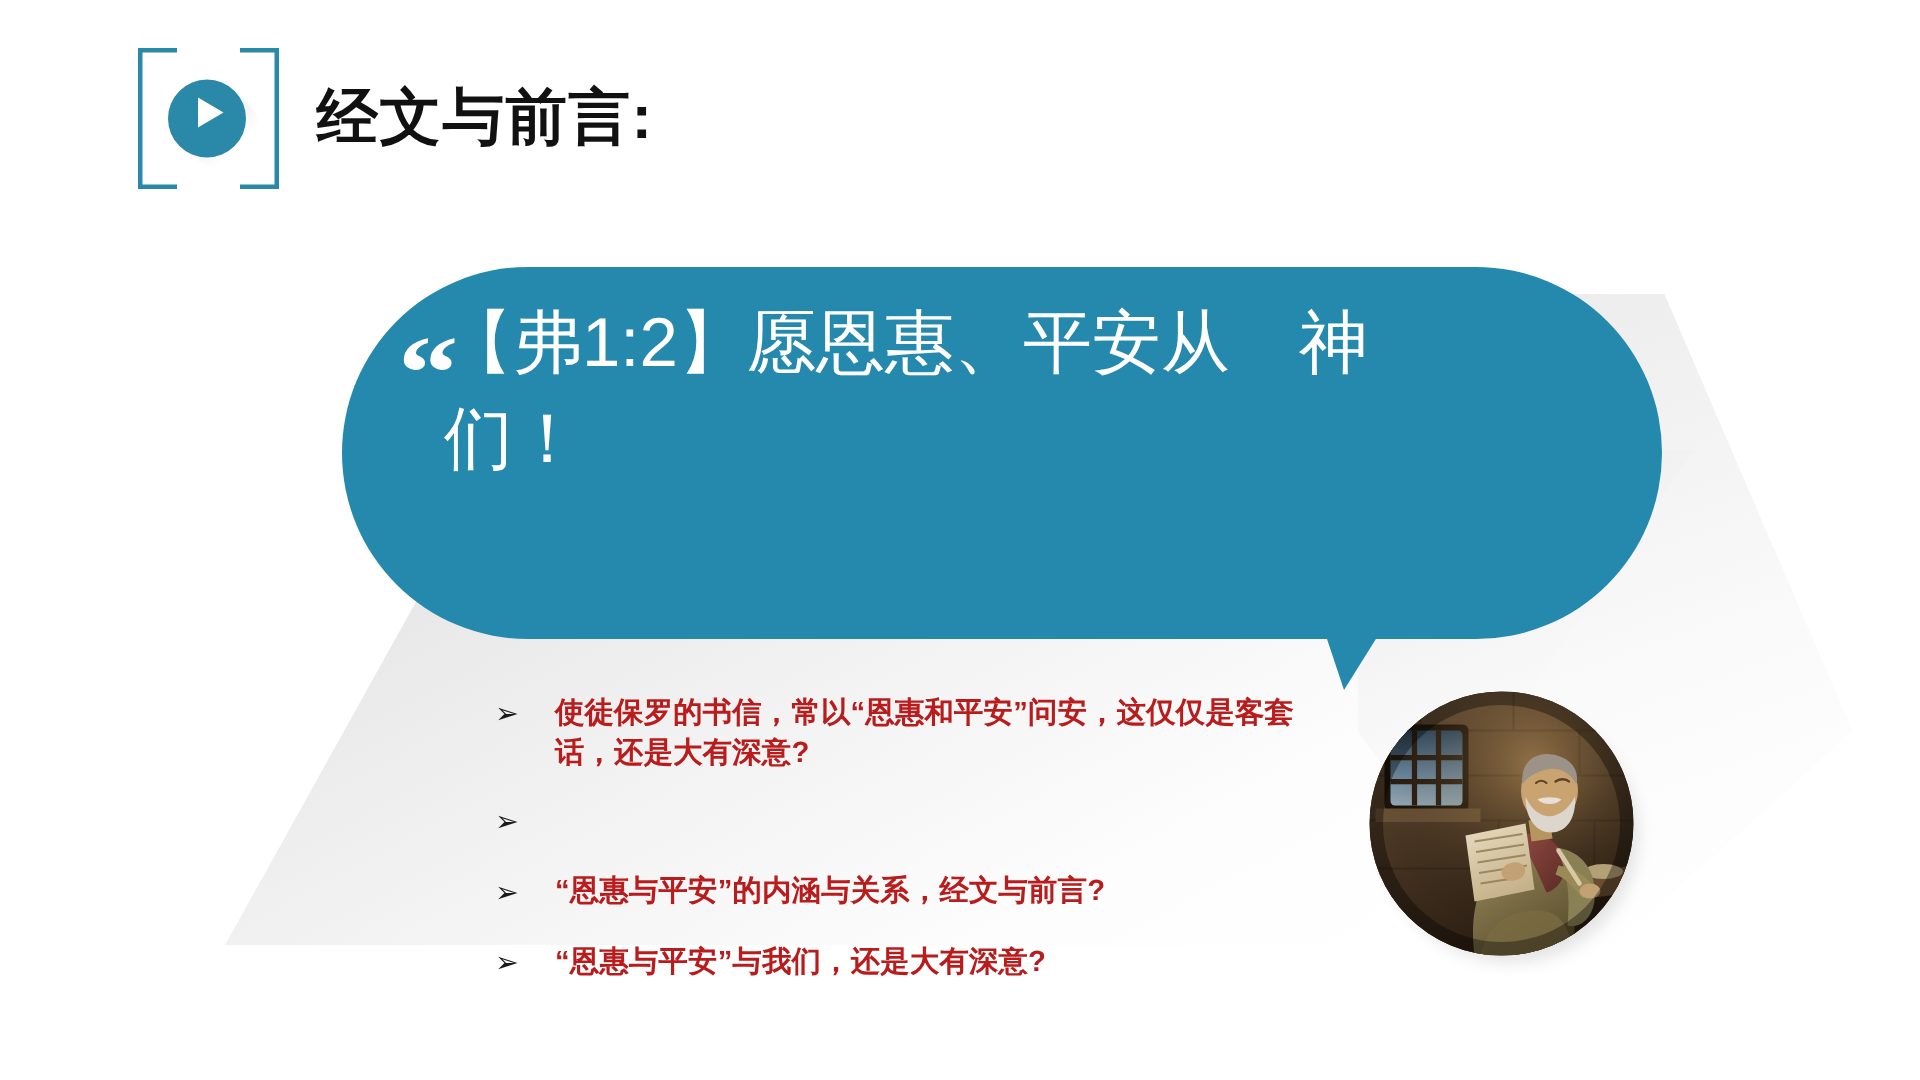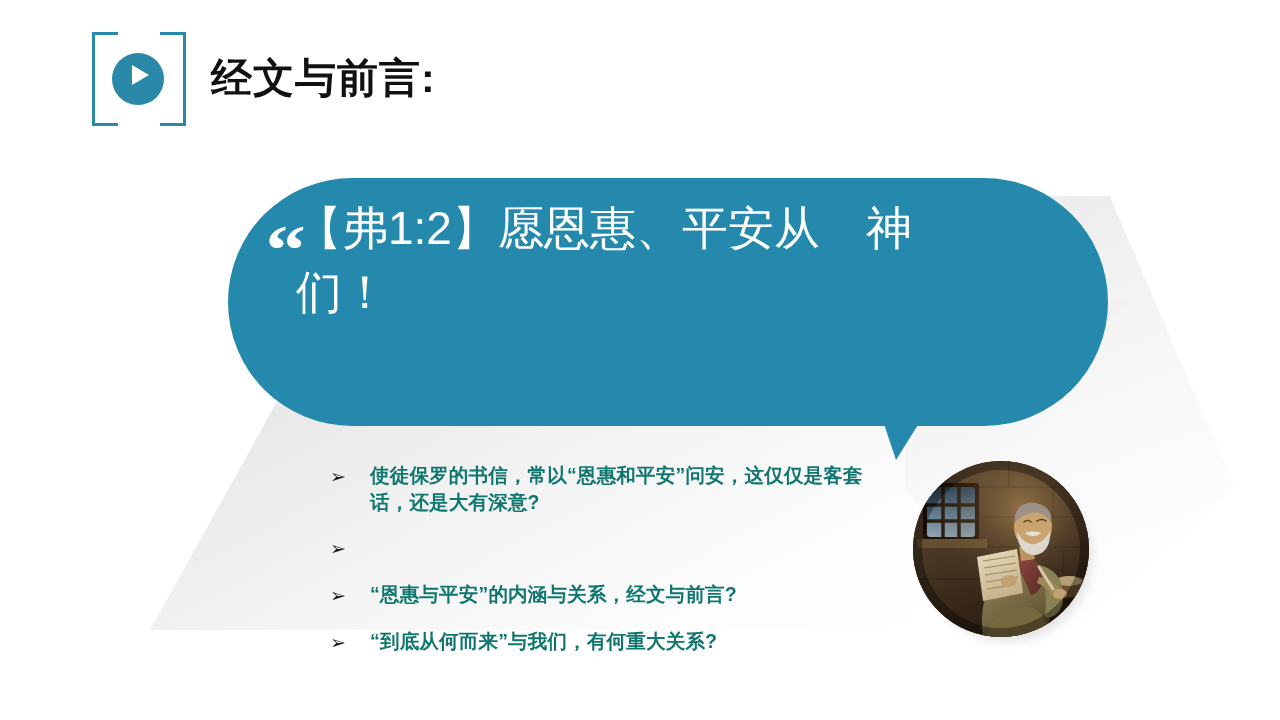--- a/index.html
+++ b/index.html
@@ -176,21 +176,21 @@
     width: 40px;
     color: #1a1a1a;
     font-size: 19px;
     line-height: 28px;
     font-weight: normal;
     text-align: left;
     padding-top: 1px;
   }
   .bullet-text {
     flex: 1 1 auto;
-    color: #0f766e;
+    color: #b91c1c;
     font-size: 19.5px;
     font-weight: bold;
     line-height: 27px;
     letter-spacing: 0.2px;
   }
 
   
   #paul-photo-shadow {
     position: absolute;
     left: 922px;
@@ -247,21 +247,21 @@
     </div>
     <div class="bullet-row">
       <span class="bullet-marker">➢</span>
     </div>
     <div class="bullet-row">
       <span class="bullet-marker">➢</span>
       <span class="bullet-text">“恩惠与平安”的内涵与关系，经文与前言?</span>
     </div>
     <div class="bullet-row">
       <span class="bullet-marker">➢</span>
-      <span class="bullet-text">“到底从何而来”与我们，有何重大关系?</span>
+      <span class="bullet-text">“恩惠与平安”与我们，还是大有深意?</span>
     </div>
   </div>
 
   <div id="paul-photo-shadow"></div>
   <div id="paul-photo">
     <svg width="176" height="176" viewBox="0 0 176 176">
       <defs>
         <linearGradient id="wallg" x1="0" y1="0" x2="0.3" y2="1">
           <stop offset="0%" stop-color="#6b5238"></stop>
           <stop offset="55%" stop-color="#4a3724"></stop>

